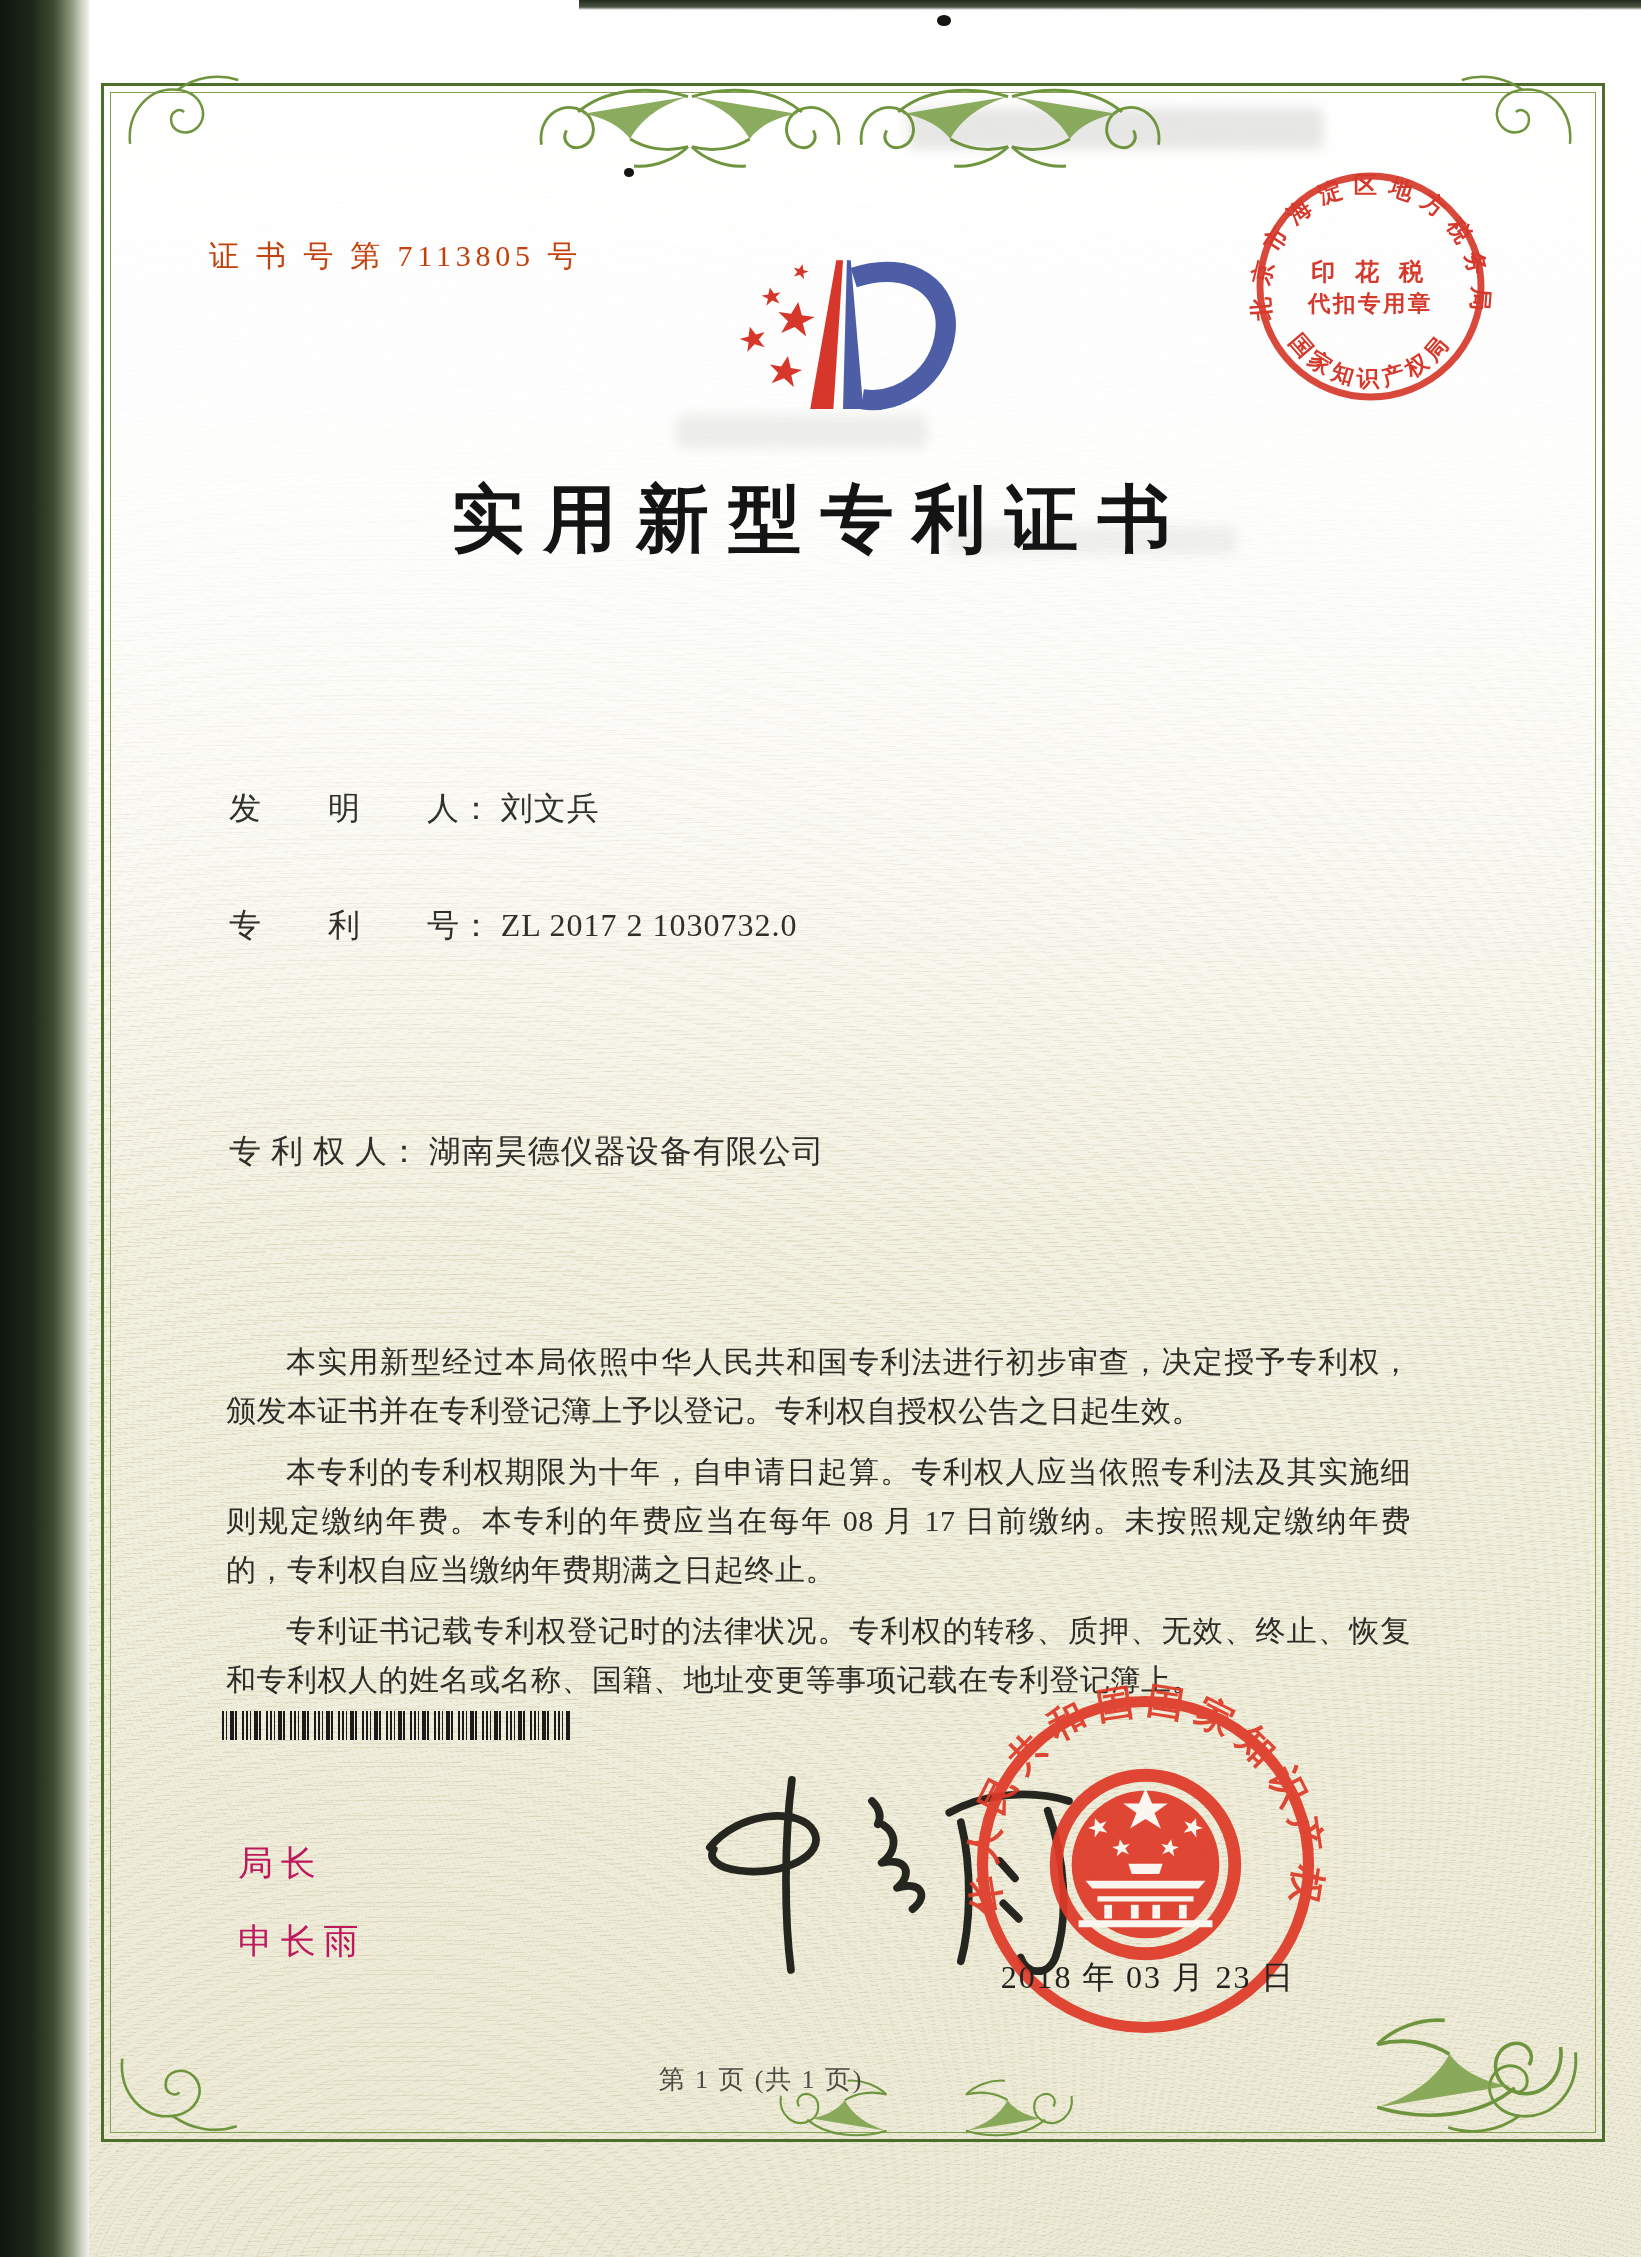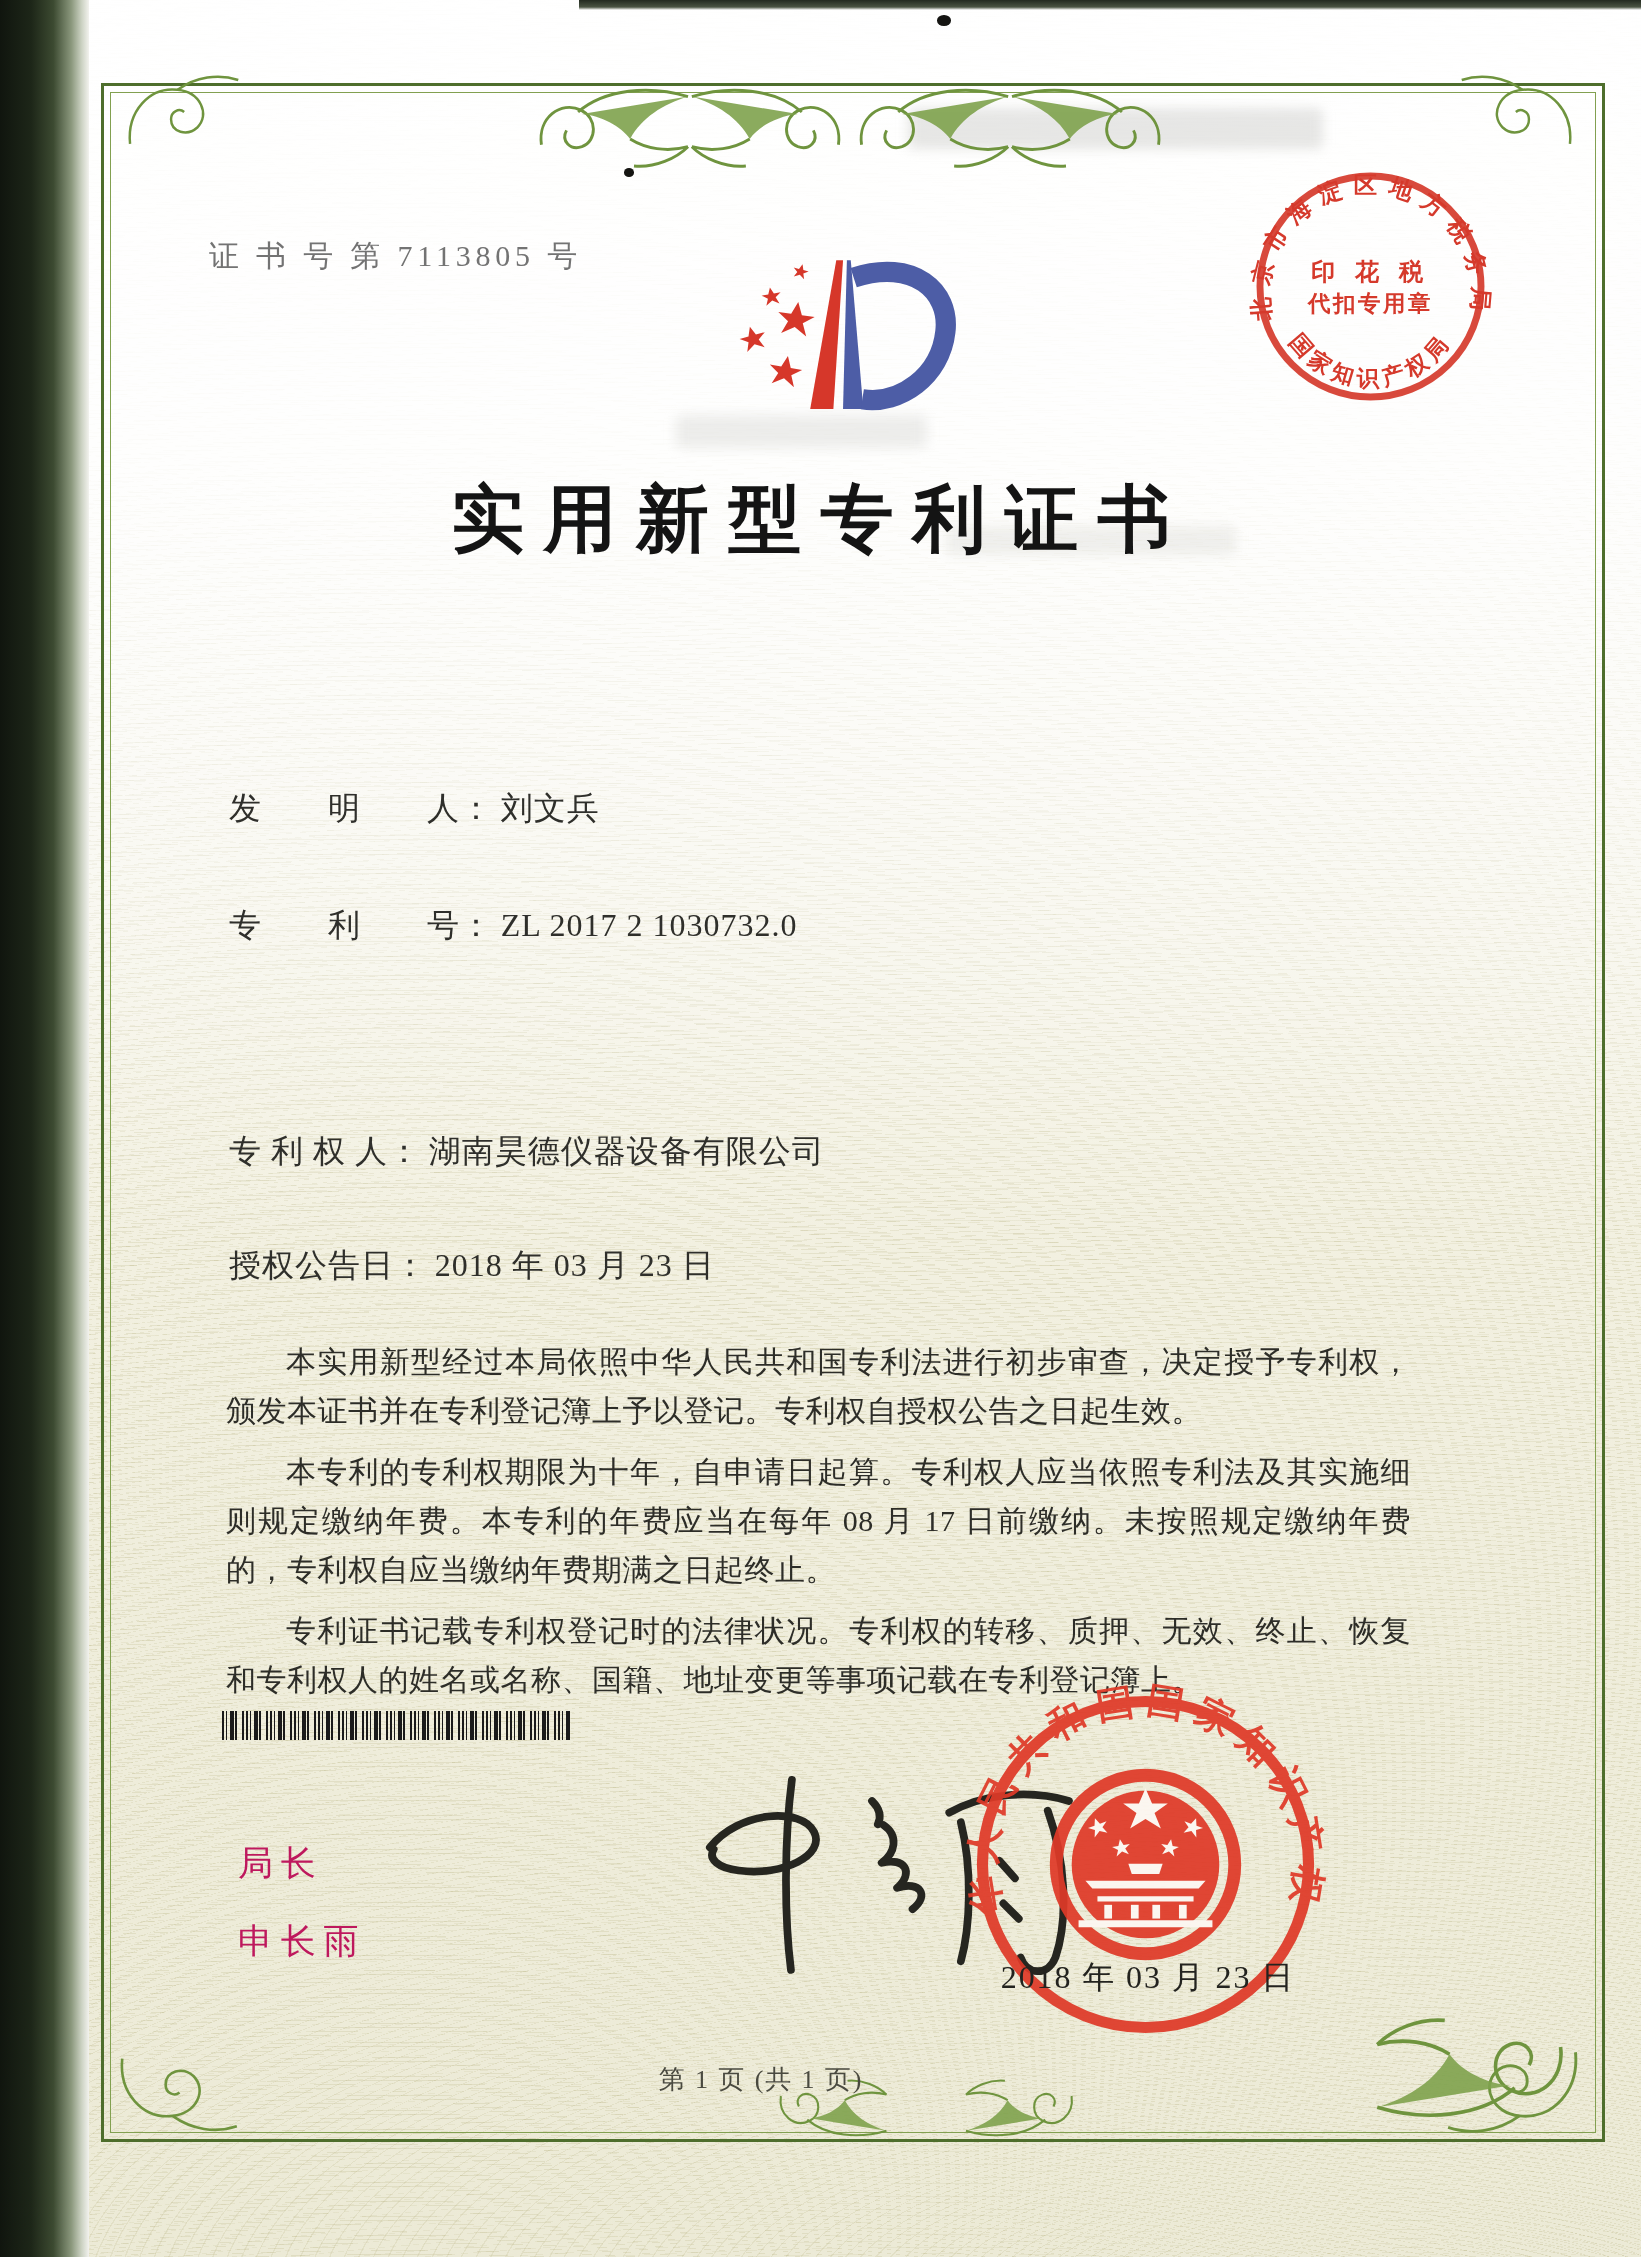--- a/index.html
+++ b/index.html
@@ -25,21 +25,21 @@
     background:linear-gradient(180deg,rgba(255,255,255,.96) 0%,rgba(255,255,255,.88) 20%,rgba(255,255,255,.45) 38%,rgba(255,255,255,0) 55%);}
   .ghost{position:absolute;filter:blur(5.8px);border-radius:5.8px;}
   .ghost.g1{left:908px;top:108px;width:415px;height:41px;background:rgba(186,186,182,.35);}
   .ghost.g2{left:676px;top:415px;width:251px;height:33px;background:rgba(198,198,194,.30);}
   .ghost.g3{left:946px;top:526px;width:290px;height:29px;background:rgba(204,204,198,.28);}
   
   .frame{position:absolute;left:101px;top:83px;width:1498px;height:2053px;border:3.9px solid #4e6e2c;}
   .frame-inner{position:absolute;inset:5.8px;border:1.4px solid #82a050;}
   .ornament{position:absolute;pointer-events:none;}
   
-  .cert-no{position:absolute;left:209px;top:236px;font-size:30px;letter-spacing:4.8px;color:#737373;}
+  .cert-no{position:absolute;left:209px;top:236px;font-size:30px;letter-spacing:4.8px;color:#c2410c;}
   .title{position:absolute;left:241px;top:471px;width:1159px;text-align:center;
     font-size:73px;font-weight:bold;letter-spacing:19.3px;color:#141414;}
   .field{position:absolute;left:229px;font-size:32px;color:#2f2f2b;letter-spacing:1px;white-space:nowrap;}
   .field .value{padding-left:7.7px;}
   .f1{top:674px;} .f2{top:787px;} .f3{top:904px;} .f4{top:1017px;} .f5{top:1130px;} .f6{top:1244px;}
   .paras{position:absolute;left:214px;top:1325px;width:1209px;}
   .paras p{margin:12px;text-indent:2em;font-size:30px;line-height:49px;text-align:justify;
     color:#2d2d28;letter-spacing:0.5px;}
   .barcode{position:absolute;left:222px;top:1711px;width:348px;height:29px;
     background:repeating-linear-gradient(90deg,#1a1a1a 0 1.9px,rgba(0,0,0,0) 1.9px 3.9px,#1a1a1a 3.9px 4.8px,rgba(0,0,0,0) 4.8px 7.7px,
@@ -148,23 +148,20 @@
 
   <div class="field f2">
     <span class="label">发　　明　　人：</span><span class="value">刘文兵</span>
   </div>
   <div class="field f3">
     <span class="label">专　　利　　号：</span><span class="value">ZL 2017 2 1030732.0</span>
   </div>
   <div class="field f5">
     <span class="label">专 利 权 人：</span><span class="value">湖南昊德仪器设备有限公司</span>
   </div>
-  <div class="field f6">
-    <span class="label">授权公告日：</span><span class="value">2018 年 03 月 23 日</span>
-  </div>
 
   <div class="paras">
     <p>本实用新型经过本局依照中华人民共和国专利法进行初步审查，决定授予专利权，颁发本证书并在专利登记簿上予以登记。专利权自授权公告之日起生效。</p>
     <p>本专利的专利权期限为十年，自申请日起算。专利权人应当依照专利法及其实施细则规定缴纳年费。本专利的年费应当在每年 08 月 17 日前缴纳。未按照规定缴纳年费的，专利权自应当缴纳年费期满之日起终止。</p>
     <p>专利证书记载专利权登记时的法律状况。专利权的转移、质押、无效、终止、恢复和专利权人的姓名或名称、国籍、地址变更等事项记载在专利登记簿上。</p>
   </div>
 
   <div class="barcode"></div>
 
   <div class="signer t">局长</div>

